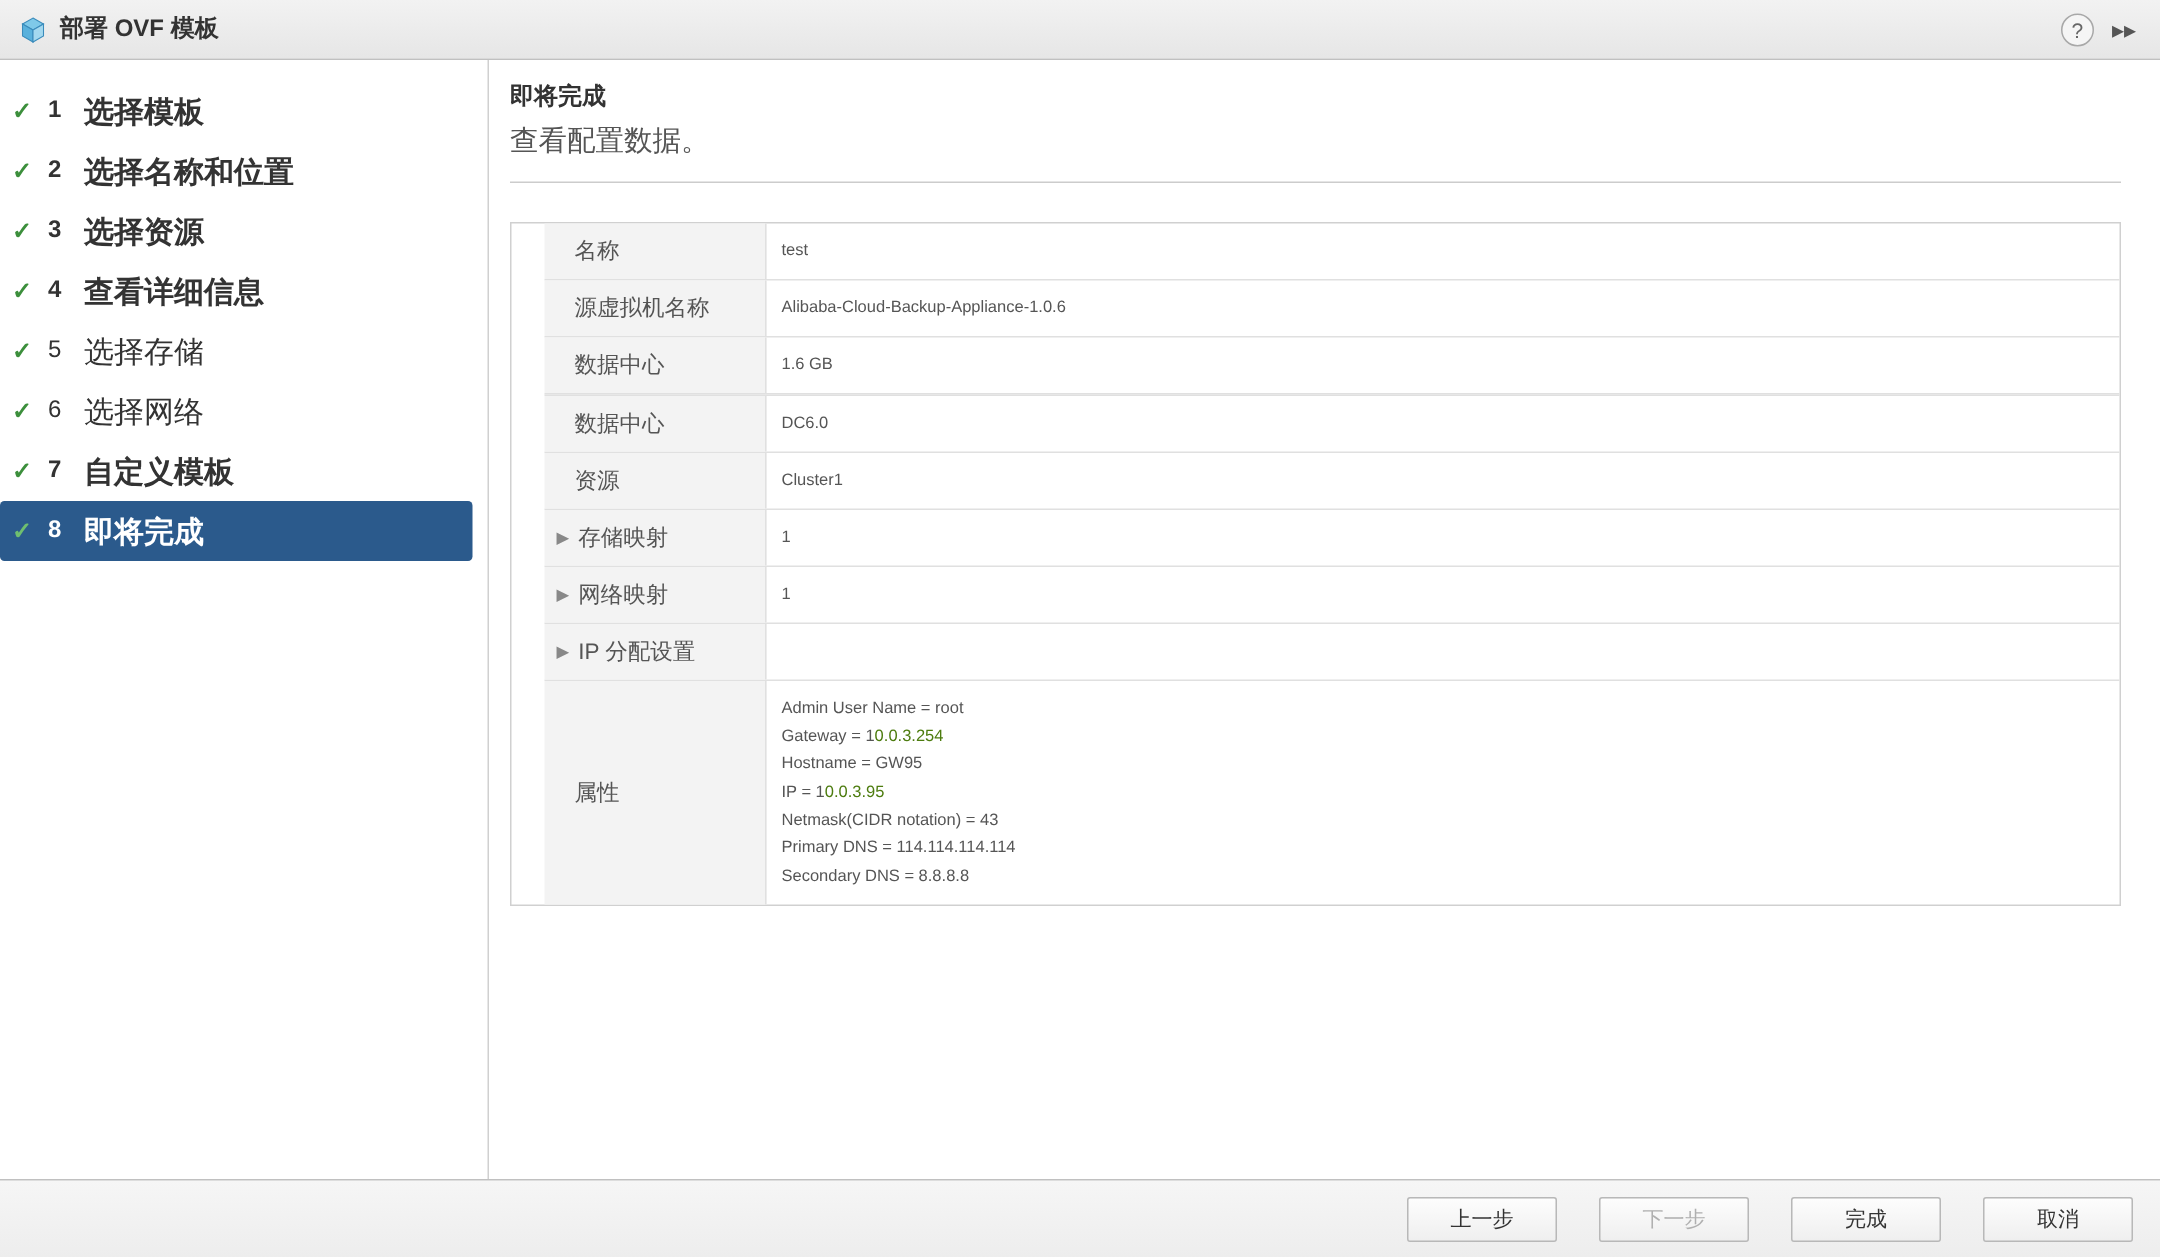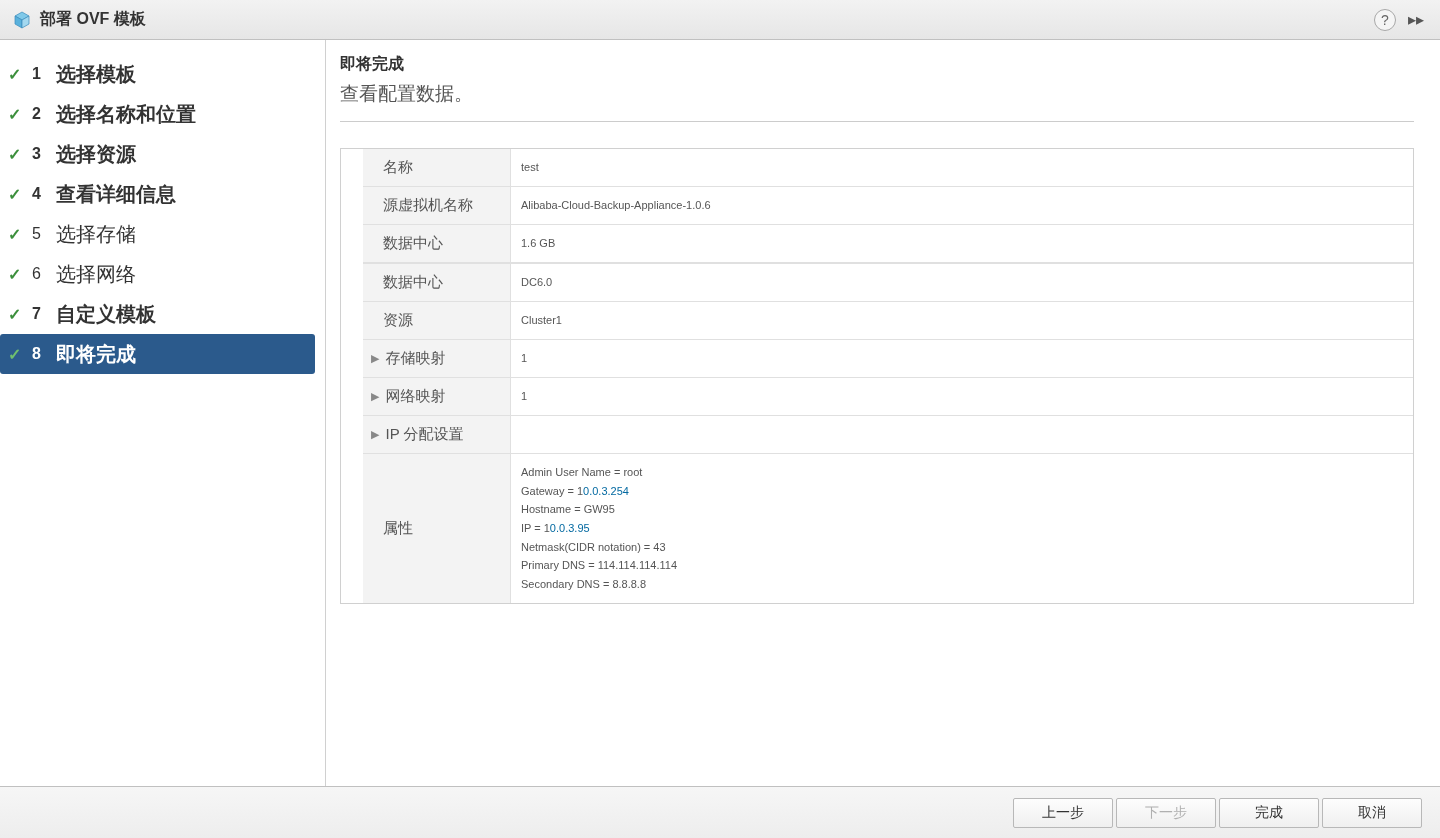--- a/index.html
+++ b/index.html
@@ -133,29 +133,29 @@
       cursor: pointer;
     }
     .row .val {
       flex: 1;
       padding: 9px 10px;
       color: #555;
       font-size: 11px;
       line-height: 1.7;
       white-space: pre-line;
     }
-    .row .val .blurred { color: #0369a1; }
+    .row .val .blurred { color: #4d7c0f; }
     .footer {
       height: 52px;
       border-top: 1px solid #c0c0c0;
       background: linear-gradient(#f6f6f6, #ededed);
       display: flex;
       align-items: center;
       justify-content: flex-end;
-      gap: 3px;
+      gap: 28px;
       padding: 0 18px;
     }
     .btn {
       min-width: 100px;
       height: 30px;
       border: 1px solid #b8b8b8;
       background: linear-gradient(#fdfdfd, #efefef);
       border-radius: 2px;
       font-size: 14px;
       color: #333;

